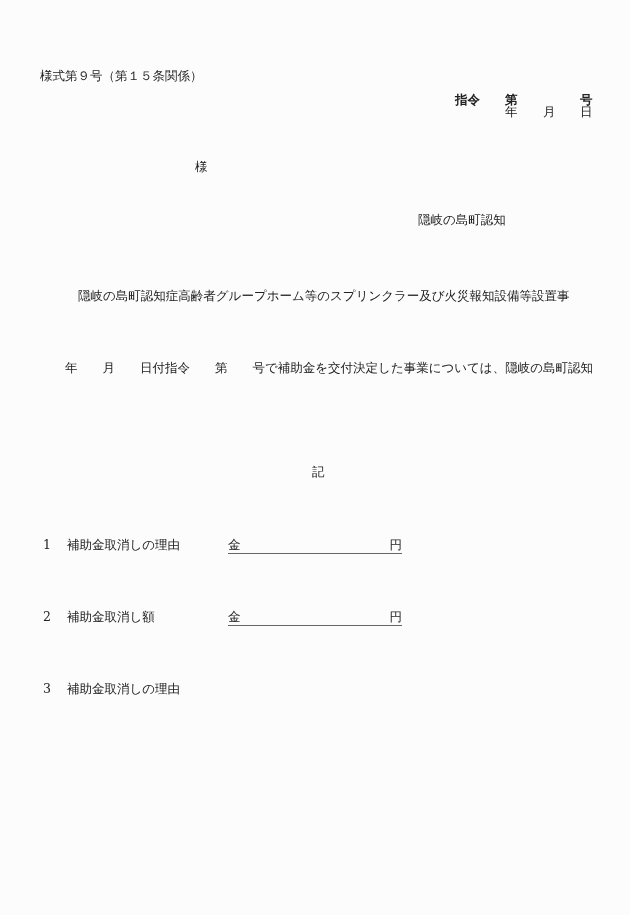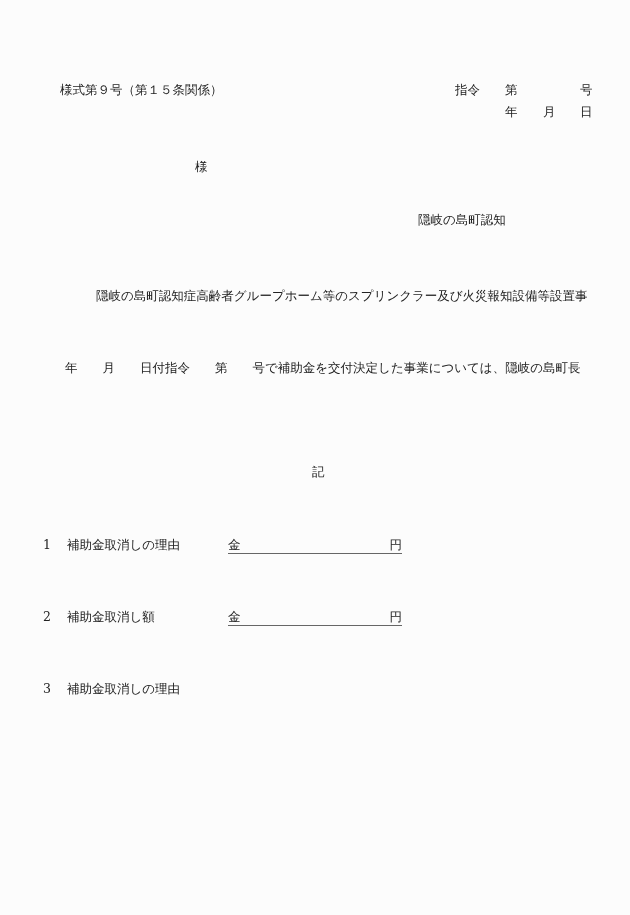--- a/index.html
+++ b/index.html
@@ -11,36 +11,36 @@
       width: 630px;
       height: 915px;
       position: relative;
       overflow: hidden;
       font-family: "DejaVu Serif", "Liberation Serif", serif;
       color: #222;
       font-size: 12.5px;
       line-height: 1;
     }
     .abs { position: absolute; white-space: nowrap; }
-    .form-no { left: 40px; top: 84px; margin-left: 20px; }
+    .form-no { left: 40px; top: 70px; }
 
-    .order-line { top: 84px; }
+    .order-line { top: 94px; font-weight: bold; }
     .date-line { top: 106px; }
 
     .addressee { left: 195px; top: 161px; }
     .issuer { left: 418px; top: 214px; }
 
     .title {
       left: 78px;
       top: 287px;
       line-height: 18px;
       white-space: normal;
       width: 480px;
     }
-    .title span { display: block; white-space: nowrap; margin-left: 18px; }
+    .title span { display: block; white-space: nowrap; }
 
     .body-text {
       left: 40px;
       top: 358px;
       width: 555px;
       line-height: 19.5px;
       white-space: normal;
     }
     .body-text span { display: block; white-space: nowrap; }
 
@@ -83,21 +83,21 @@
 
   <div class="abs addressee">様</div>
 
   <div class="abs issuer">隠岐の島町認知</div>
 
   <div class="abs title">
     <span>隠岐の島町認知症高齢者グループホーム等のスプリンクラー及び火災報知設備等設置事</span>
   </div>
 
   <div class="abs body-text">
-    <span>　　年　　月　　日付指令　　第　　号で補助金を交付決定した事業については、隠岐の島町長</span>
+    <span>　　年　　月　　日付指令　　第　　号で補助金を交付決定した事業については、隠岐の島町認知</span>
   </div>
 
   <div class="abs ki">記</div>
 
   <div class="abs item item1">
     <span class="item-no">1</span>
     <span class="item-label">補助金取消しの理由</span>
   </div>
   <div class="amount amount1">
     <span class="kin">金</span>

